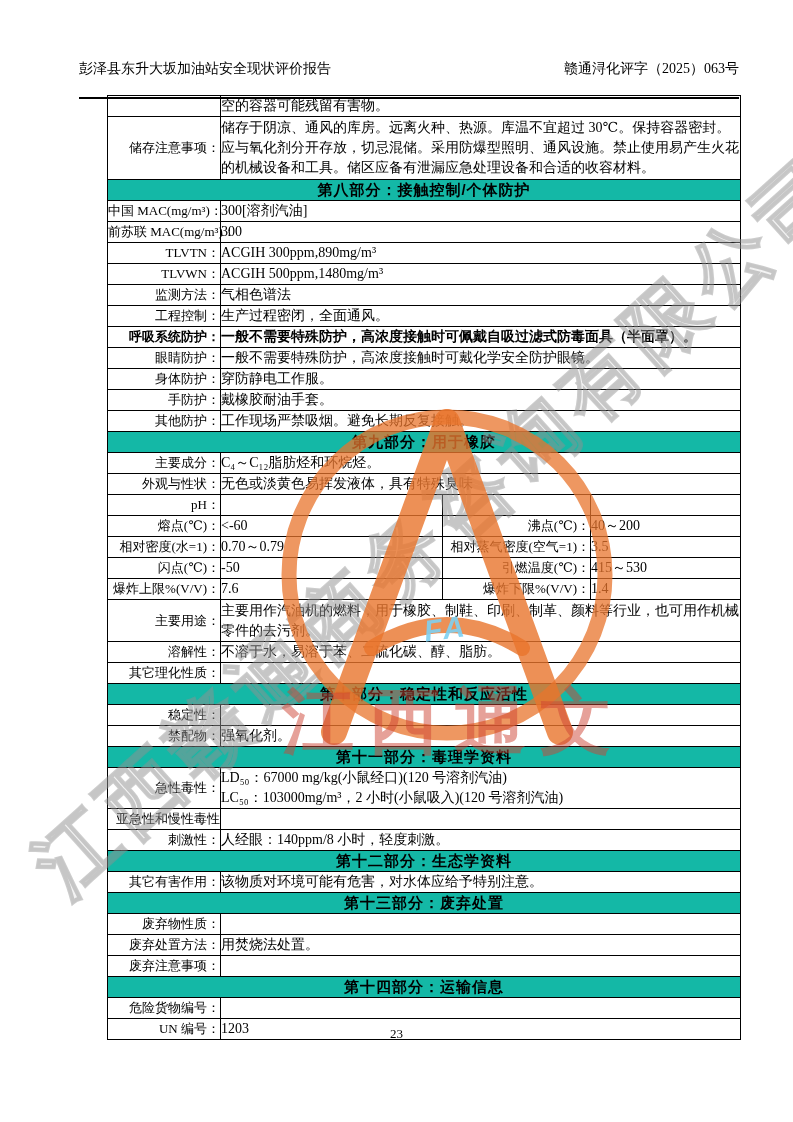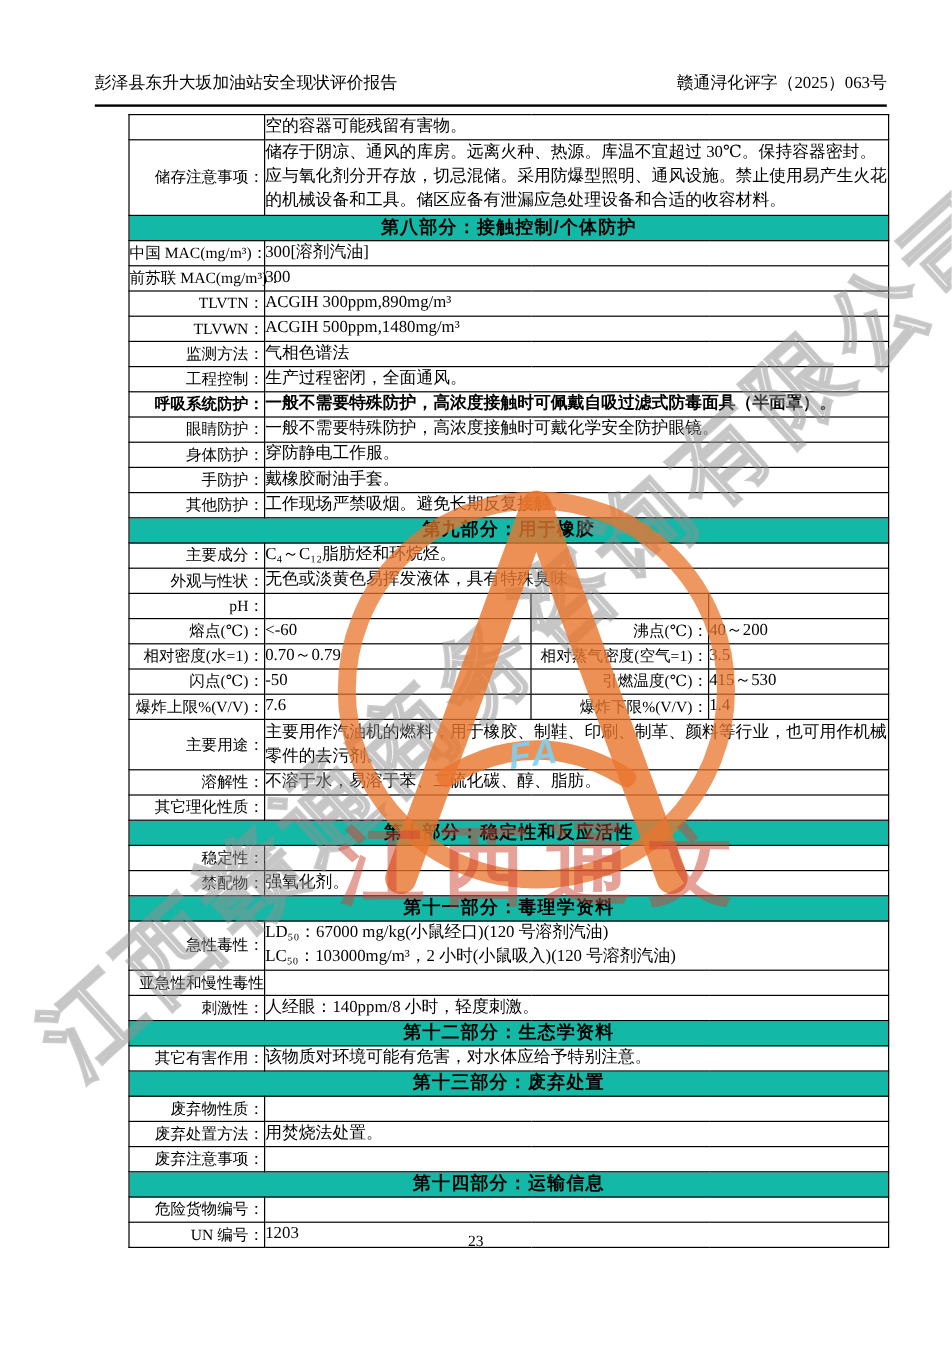--- a/index.html
+++ b/index.html
@@ -5,21 +5,21 @@
   html,body{margin:0;padding:0;}
   .page{
     position:relative; width:793px; height:1122px; background:#ffffff;
     font-family:"Liberation Serif","DejaVu Serif",serif; color:#000;
     overflow:hidden;
   }
   
   .hdr{
     position:absolute; left:79px; top:60px; width:660px;
     display:flex; justify-content:space-between; align-items:flex-end;
-    font-size:14px; padding-bottom:9px; border-bottom:2px solid #000;
+    font-size:14px; padding-bottom:19px; border-bottom:2px solid #000;
   }
   
   table.msds{
     position:absolute; left:107px; top:95px; width:633px;
     border-collapse:collapse; table-layout:fixed; z-index:1;
   }
   table.msds td{
     border:1px solid #000; line-height:20px; vertical-align:middle;
     overflow:visible; padding:0;
   }

